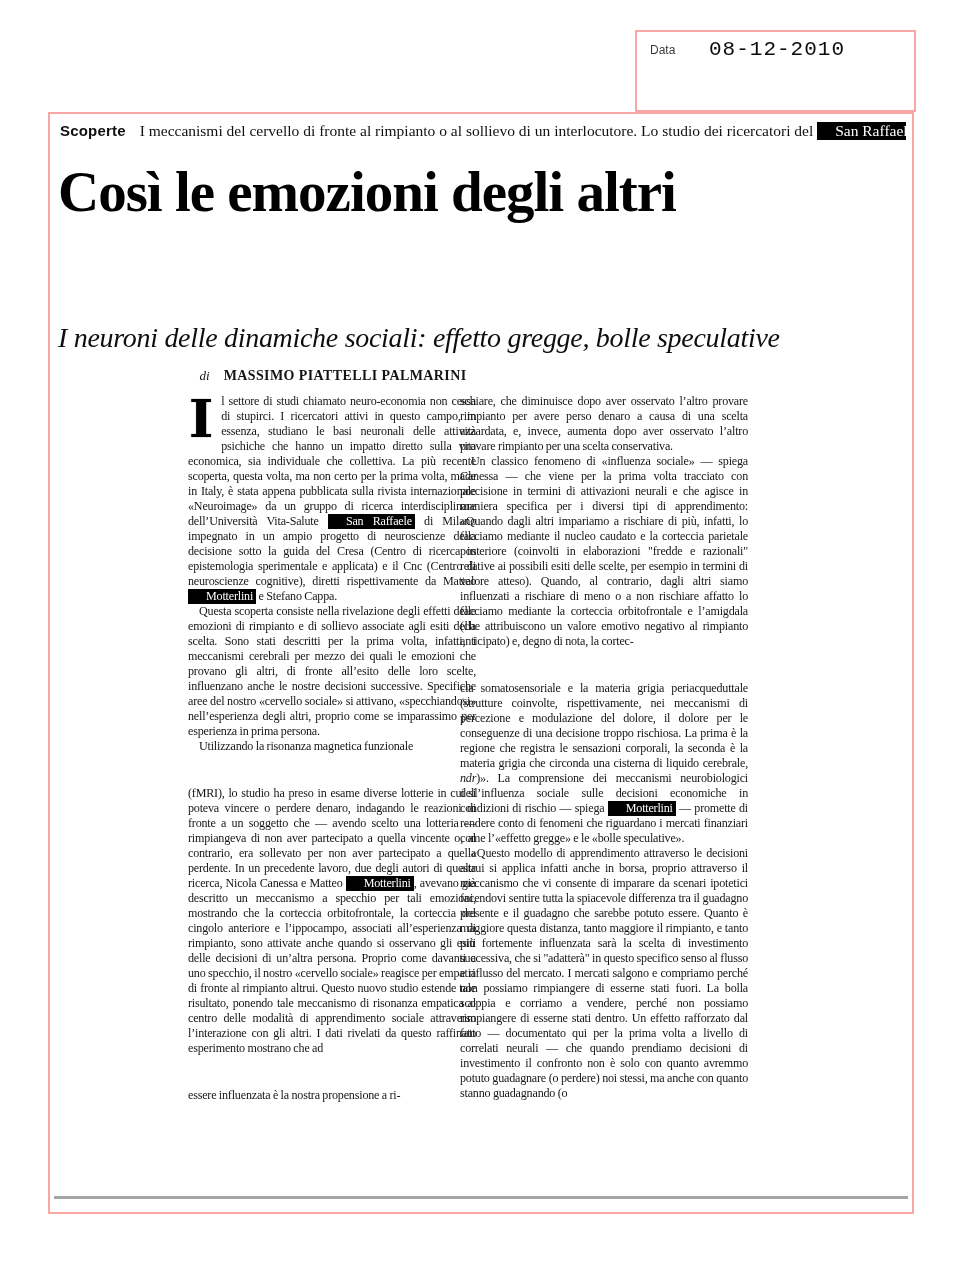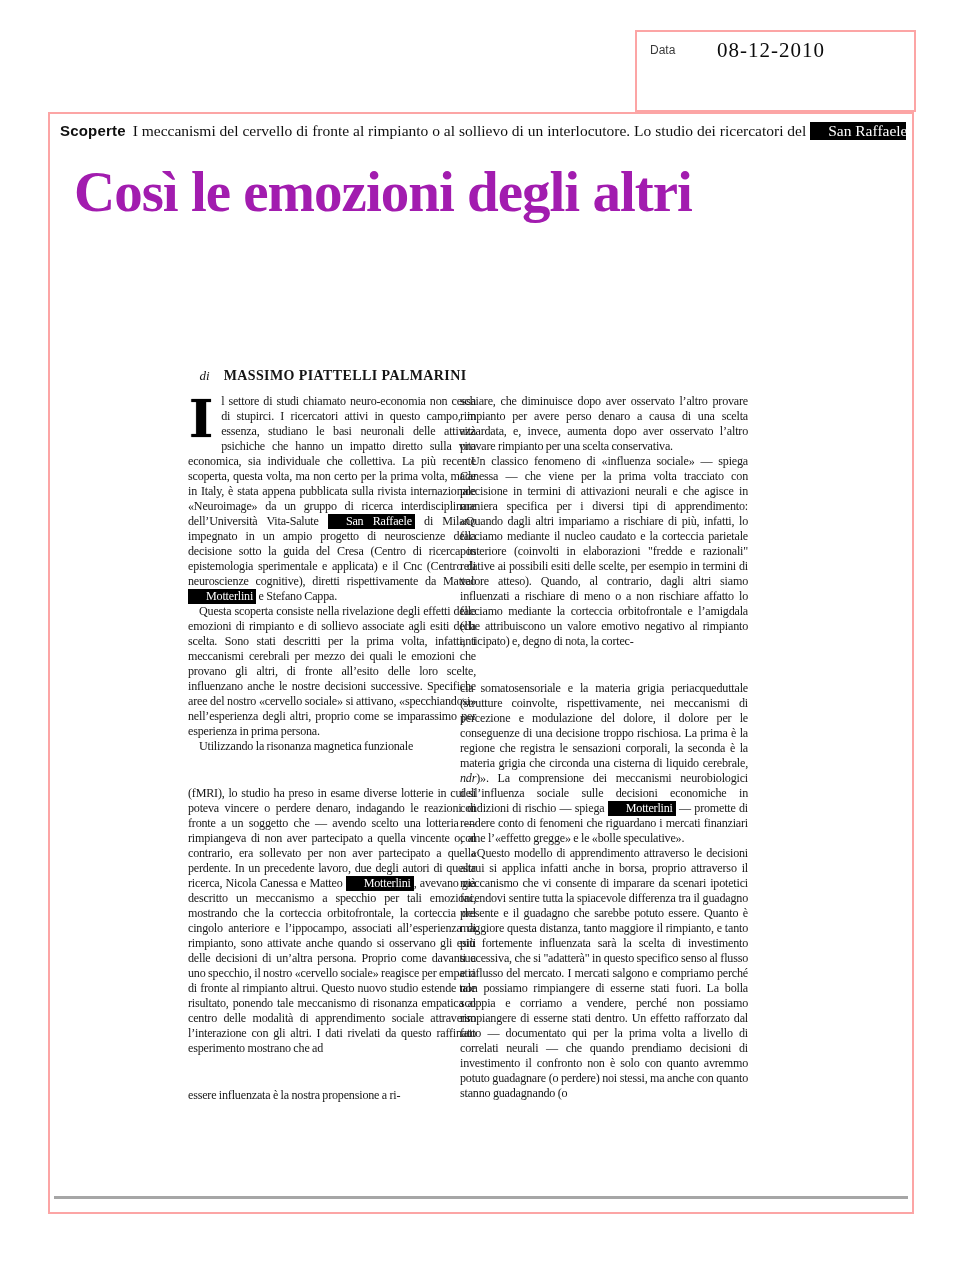--- a/index.html
+++ b/index.html
@@ -18,40 +18,40 @@
     font-size: 30px; letter-spacing: 2.5px; white-space: nowrap; color:#0b0b0b;
   }
 
   .date-box { left: 635px; top: 30px; width: 281px; height: 82px; }
   .date-label {
     position: absolute; left: 13px; top: 11px;
     font-family: "Liberation Sans", sans-serif; font-size: 12px; color: #3a3a3a;
   }
   .date-value {
     position: absolute; left: 72px; top: 6px;
-    font-family: Liberation Serif, serif; font-size: 21px; letter-spacing: 1px; color:#0b0b0b;margin-left:8px;
+    font-family: Liberation Mono, monospace; font-size: 21px; letter-spacing: 1px; color:#0b0b0b;
   }
 
   .article-box { left: 48px; top: 112px; width: 866px; height: 1102px; overflow: hidden; }
 
   .kicker {
     position: absolute; left: 10px; top: 8px; right: 6px;
     font-size: 15.5px; white-space: nowrap; overflow: hidden; color:#101010;
   }
   .kicker-section {
     font-family: "Liberation Sans", sans-serif; font-weight: bold;
-    font-size: 15px; letter-spacing: 0.2px; margin-right: 3px;
+    font-size: 15px; letter-spacing: 0.2px; margin-right: 10px;
   }
   .hl { background: var(--hl-bg, #000); color: var(--hl-fg, #fff); padding: 0 3px 1px 18px; }
   .it { font-style: italic; }
 
   .headline {
-    position: absolute; left: 24px; top: 36px; width: 852px;
+    position: absolute; left: 8px; top: 36px; width: 852px;
     font-weight: bold; font-size: 57px; line-height: 84px;
-    letter-spacing: -1px; color: #a21caf;
+    letter-spacing: -1px; color: #000000;
   }
   .subhead {
     position: absolute; left: 8px; top: 208px; width: 852px;
     font-style: italic; font-size: 28px; letter-spacing: -0.3px;
     white-space: nowrap; color: #0e0e0e;
   }
 
   .byline { position: absolute; left: 138px; top: 252px; width: 290px; text-align: center; }
   .byline-prefix { font-style: italic; font-size: 13px; margin-right: 14px; }
   .byline-name  { font-weight: bold; font-size: 14px; letter-spacing: 0.4px; }
@@ -90,20 +90,21 @@
   </div>
 
   <div class="box article-box">
 
     <div class="kicker"><span class="kicker-section">Scoperte</span><span> I meccanismi del cervello di fronte al rimpianto o al sollievo di un interlocutore. Lo studio dei ricercatori del </span><span class="hl">San Raffaele</span><span> di Milano</span></div>
 
     <div class="headline">
       <div>Così le emozioni degli altri</div>
     </div>
 
+    <div class="subhead">I neuroni delle dinamiche sociali: effetto gregge, bolle speculative</div>
 
     <div class="byline">
       <span class="byline-prefix">di</span><span class="byline-name">MASSIMO PIATTELLI PALMARINI</span>
     </div>
 
     <div class="col col-left">
         <p class="para"><span class="dropcap">I</span><span>l settore di studi chiamato neuro-economia non cessa di stupirci. I ricercatori attivi in questo campo, in essenza, studiano le basi neuronali delle attività psichiche che hanno un impatto diretto sulla vita economica, sia individuale che collettiva. La più recente scoperta, questa volta, ma non certo per la prima volta, made in Italy, è stata appena pubblicata sulla rivista internazionale «Neuroimage» da un gruppo di ricerca interdisciplinare dell’Università Vita-Salute </span><span class="hl">San Raffaele</span><span> di Milano impegnato in un ampio progetto di neuroscienze della decisione sotto la guida del Cresa (Centro di ricerca in epistemologia sperimentale e applicata) e il Cnc (Centro di neuroscienze cognitive), diretti rispettivamente da Matteo </span><span class="hl">Motterlini</span><span> e Stefano Cappa.</span></p>
         <p class="para indent"><span>Questa scoperta consiste nella rivelazione degli effetti delle emozioni di rimpianto e di sollievo associate agli esiti della scelta. Sono stati descritti per la prima volta, infatti, i meccanismi cerebrali per mezzo dei quali le emozioni che provano gli altri, di fronte all’esito delle loro scelte, influenzano anche le nostre decisioni successive. Specifiche aree del nostro «cervello sociale» si attivano, «specchiandosi» nell’esperienza degli altri, proprio come se imparassimo per esperienza in prima persona.</span></p>
         <p class="para indent"><span>Utilizzando la risonanza magnetica funzionale</span></p>
         <p class="para gap"><span>(fMRI), lo studio ha preso in esame diverse lotterie in cui si poteva vincere o perdere denaro, indagando le reazioni di fronte a un soggetto che — avendo scelto una lotteria — rimpiangeva di non aver partecipato a quella vincente o, al contrario, era sollevato per non aver partecipato a quella perdente. In un precedente lavoro, due degli autori di questa ricerca, Nicola Canessa e Matteo </span><span class="hl">Motterlini</span><span>, avevano già descritto un meccanismo a specchio per tali emozioni, mostrando che la corteccia orbitofrontale, la corteccia del cingolo anteriore e l’ippocampo, associati all’esperienza di rimpianto, sono attivate anche quando si osservano gli esiti delle decisioni di un’altra persona. Proprio come davanti a uno specchio, il nostro «cervello sociale» reagisce per empatia di fronte al rimpianto altrui. Questo nuovo studio estende tale risultato, ponendo tale meccanismo di risonanza empatica al centro delle modalità di apprendimento sociale attraverso l’interazione con gli altri. I dati rivelati da questo raffinato esperimento mostrano che ad</span></p>

